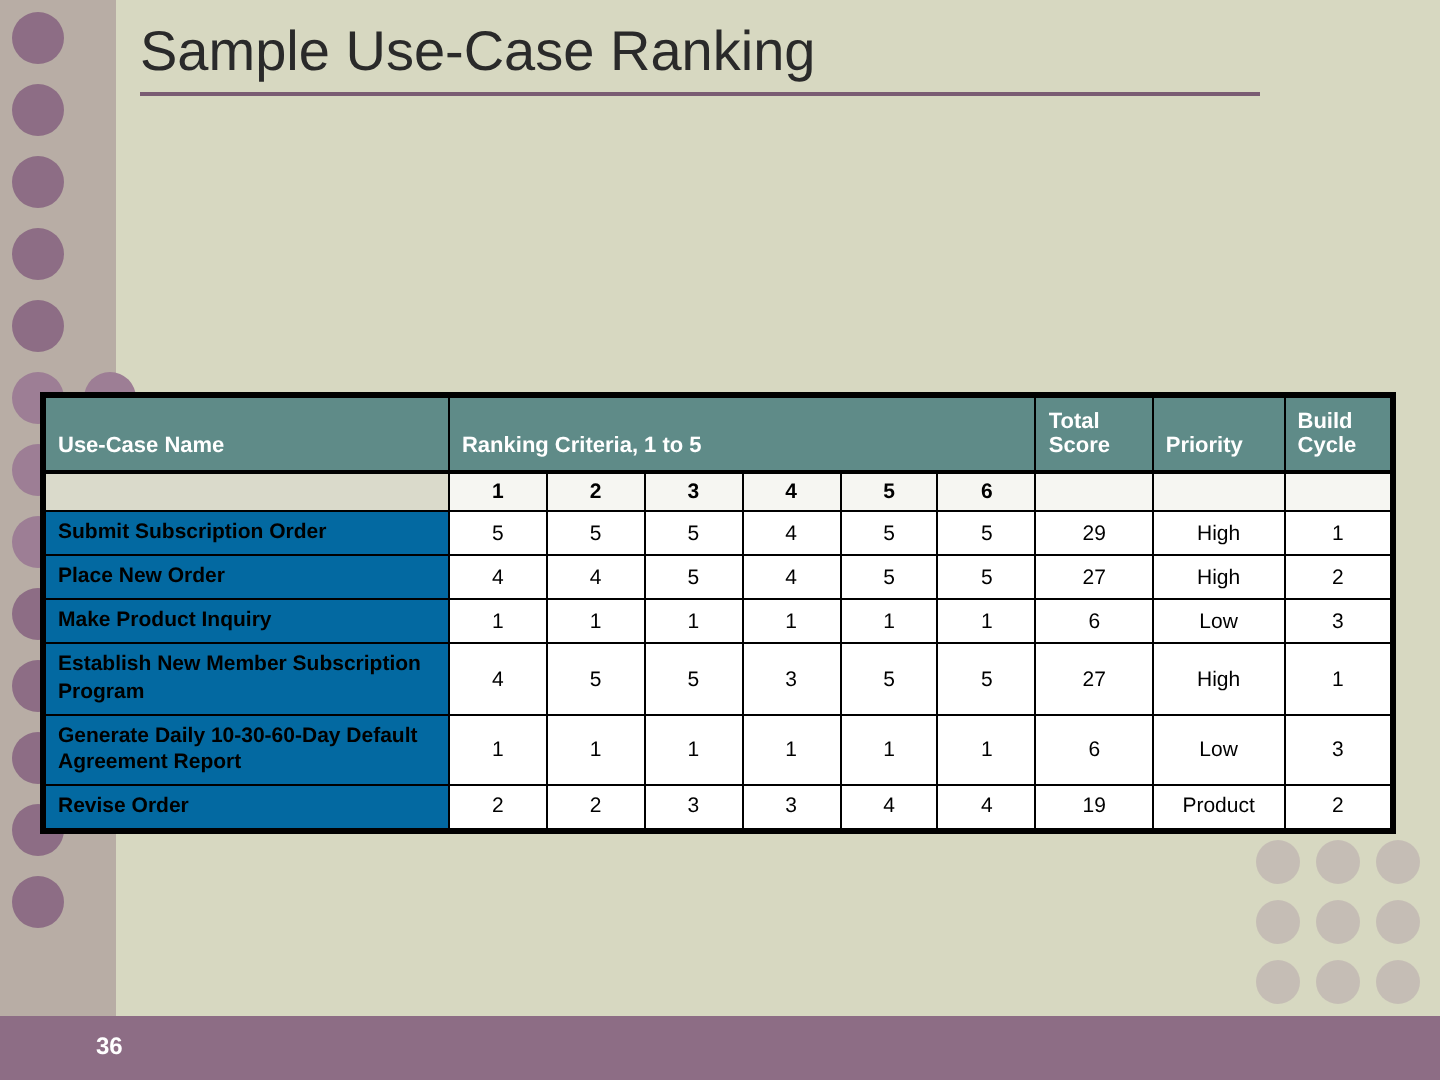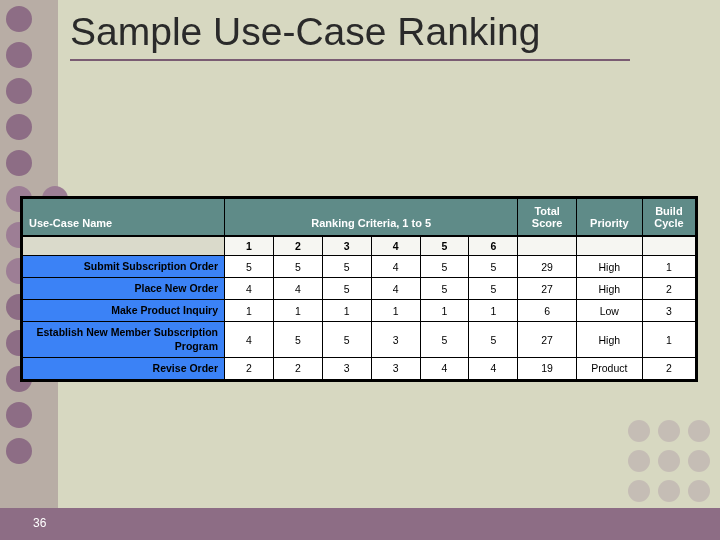--- a/index.html
+++ b/index.html
@@ -20,21 +20,21 @@
   .sidebar {
     position: absolute;
     left: 0; top: 0; bottom: 0;
     width: 58px;
     background: rgba(125,95,115,0.35);
     z-index: 0;
   }
   .title {
     position: absolute;
     left: 70px; top: 10px;
-    font-size: 39px;
+    font-size: 28px;
     color: #2a2a2a;
     font-family: Arial, sans-serif;
     line-height: 1.15;
   }
   .title .underline {
     display: block;
     width: 560px;
     height: 2px;
     background: #7a5c73;
     margin-top: 4px;
@@ -58,46 +58,46 @@
   thead .hdr th {
     background: #5f8b88;
     color: #fff;
     font-weight: bold;
     font-size: 11px;
     border-bottom: 2px solid #000;
     text-align: left;
     vertical-align: bottom;
     padding: 6px 6px;
   }
-  thead .hdr th.center { text-align: center; }
+  thead .hdr th.center { }
   .subhdr td {
     background: #f6f6f2;
     font-weight: bold;
     font-size: 10.5px;
   }
   tbody td.name {
-    text-align: right;
-    font-weight: bold;
-    background: #3b82f6;
+    text-align: left;
+    font-weight: bold;
+    background: #0369a1;
     font-size: 10.5px;
     line-height: 1.25;
     padding: 4px 6px;
   }
   .subhdr td.name { background:#dadacb; }
   col.cname  { width: 190px; }
   col.cval   { width: 46px; }
   col.cscore { width: 55px; }
   col.cprio  { width: 62px; }
   col.ccycle { width: 50px; }
   .pagenum {
     position: absolute;
-    left: 33px; bottom: 10px;
+    left: 48px; bottom: 10px;
     color: #fff;
     font-size: 12px;
-    font-weight: normal;
+    font-weight: bold;
   }
   .footer-strip {
     position: absolute;
     left: 0; right: 0; bottom: 0;
     height: 32px;
     background: #8d6d85;
   }
   
   .dots-br {
     position: absolute;
@@ -221,20 +221,32 @@
           <td>5</td>
           <td>5</td>
           <td>3</td>
           <td>5</td>
           <td>5</td>
           <td>27</td>
           <td>High</td>
           <td>1</td>
         </tr>
         <tr>
+          <td class="name">Generate Daily 10-30-60-Day Default Agreement Report</td>
+          <td>1</td>
+          <td>1</td>
+          <td>1</td>
+          <td>1</td>
+          <td>1</td>
+          <td>1</td>
+          <td>6</td>
+          <td>Low</td>
+          <td>3</td>
+        </tr>
+        <tr>
           <td class="name">Revise Order</td>
           <td>2</td>
           <td>2</td>
           <td>3</td>
           <td>3</td>
           <td>4</td>
           <td>4</td>
           <td>19</td>
           <td>Product</td>
           <td>2</td>

